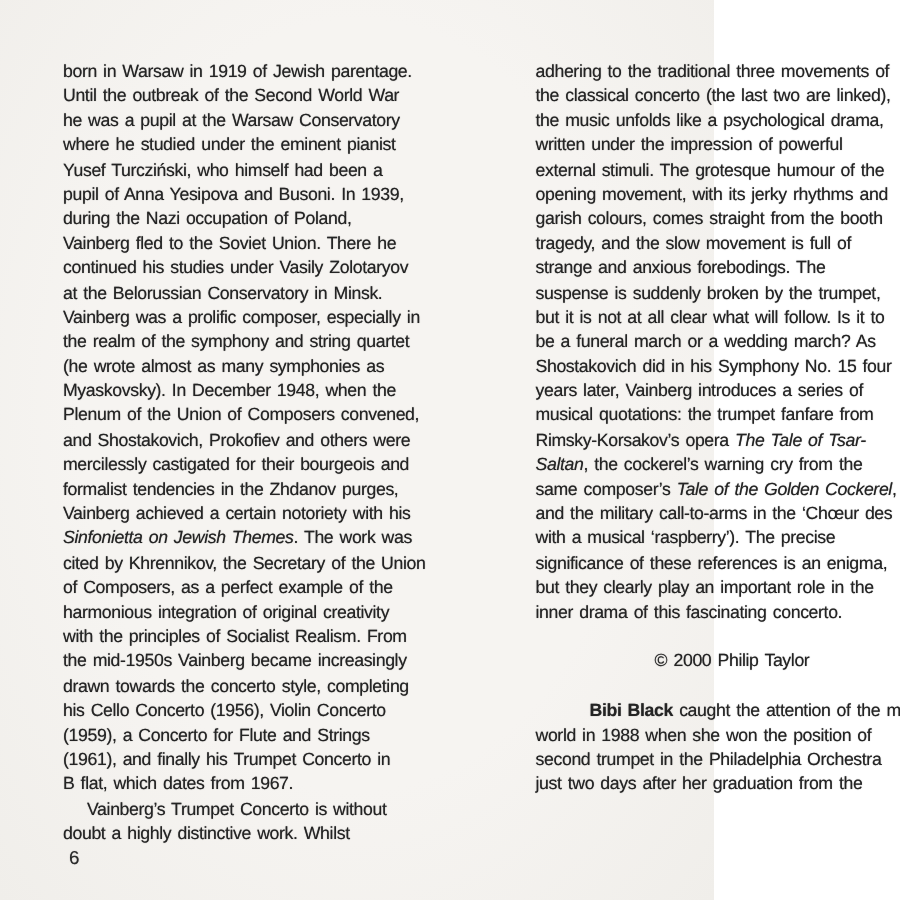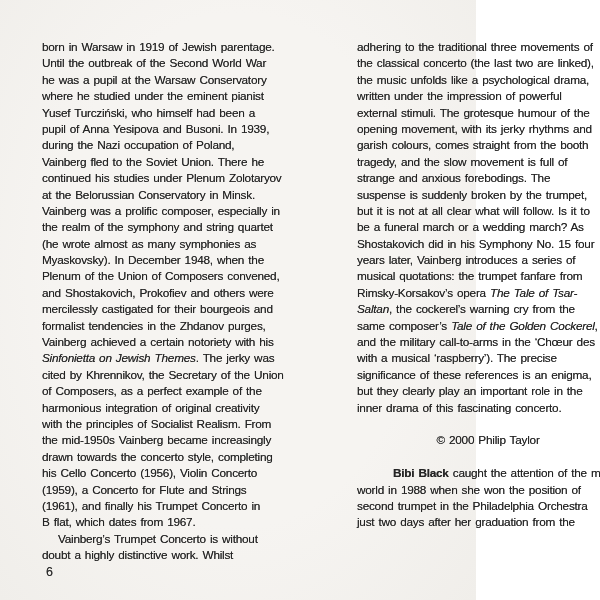--- a/index.html
+++ b/index.html
@@ -47,32 +47,32 @@
 <div class="page">
   <div class="column left">
       <div class="line"><span>born in Warsaw in 1919 of Jewish parentage.</span></div>
       <div class="line"><span>Until the outbreak of the Second World War</span></div>
       <div class="line"><span>he was a pupil at the Warsaw Conservatory</span></div>
       <div class="line"><span>where he studied under the eminent pianist</span></div>
       <div class="line"><span>Yusef Turcziński, who himself had been a</span></div>
       <div class="line"><span>pupil of Anna Yesipova and Busoni. In 1939,</span></div>
       <div class="line"><span>during the Nazi occupation of Poland,</span></div>
       <div class="line"><span>Vainberg fled to the Soviet Union. There he</span></div>
-      <div class="line"><span>continued his studies under Plenum Zolotaryov</span></div>
+      <div class="line"><span>continued his studies under Vasily Zolotaryov</span></div>
       <div class="line"><span>at the Belorussian Conservatory in Minsk.</span></div>
       <div class="line"><span>Vainberg was a prolific composer, especially in</span></div>
       <div class="line"><span>the realm of the symphony and string quartet</span></div>
       <div class="line"><span>(he wrote almost as many symphonies as</span></div>
       <div class="line"><span>Myaskovsky). In December 1948, when the</span></div>
       <div class="line"><span>Plenum of the Union of Composers convened,</span></div>
       <div class="line"><span>and Shostakovich, Prokofiev and others were</span></div>
       <div class="line"><span>mercilessly castigated for their bourgeois and</span></div>
       <div class="line"><span>formalist tendencies in the Zhdanov purges,</span></div>
       <div class="line"><span>Vainberg achieved a certain notoriety with his</span></div>
-      <div class="line"><span class="it">Sinfonietta on Jewish Themes</span><span>. The jerky was</span></div>
+      <div class="line"><span class="it">Sinfonietta on Jewish Themes</span><span>. The work was</span></div>
       <div class="line"><span>cited by Khrennikov, the Secretary of the Union</span></div>
       <div class="line"><span>of Composers, as a perfect example of the</span></div>
       <div class="line"><span>harmonious integration of original creativity</span></div>
       <div class="line"><span>with the principles of Socialist Realism. From</span></div>
       <div class="line"><span>the mid-1950s Vainberg became increasingly</span></div>
       <div class="line"><span>drawn towards the concerto style, completing</span></div>
       <div class="line"><span>his Cello Concerto (1956), Violin Concerto</span></div>
       <div class="line"><span>(1959), a Concerto for Flute and Strings</span></div>
       <div class="line"><span>(1961), and finally his Trumpet Concerto in</span></div>
       <div class="line"><span>B flat, which dates from 1967.</span></div>

